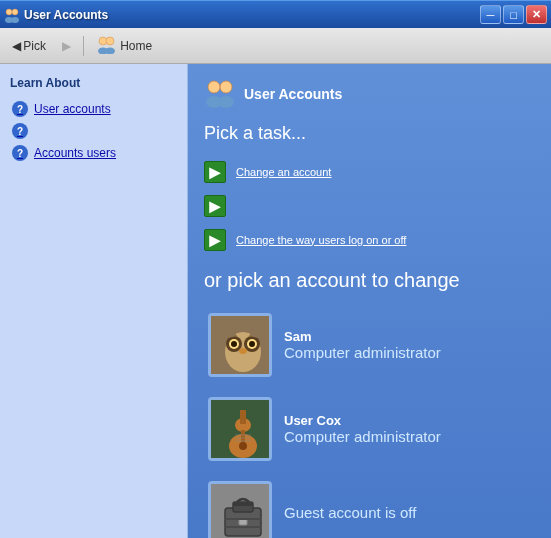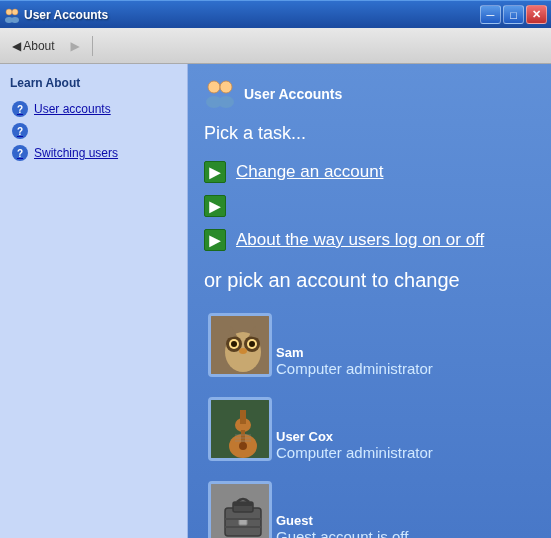--- a/index.html
+++ b/index.html
@@ -93,34 +93,34 @@
     .task-item {
       display: flex; align-items: center; gap: 10px;
       margin-bottom: 12px; cursor: pointer;
     }
     .task-arrow {
       width: 22px; height: 22px; background: #2a8a2a;
       border: 1px solid #1a6a1a; border-radius: 2px;
       display: flex; align-items: center; justify-content: center;
       color: white; font-size: 14px; font-weight: bold; flex-shrink: 0;
     }
-    .task-label { color: white; font-size: 17px; text-decoration: underline; cursor: pointer; }
+    .task-label { color: white; font-size: 11px; text-decoration: underline; cursor: pointer; }
 
     .or-pick {
       font-size: 20px; color: white; font-weight: normal;
       margin: 16px 0 16px 0; line-height: 1.3;
     }
 
     
     .accounts-grid {
       display: flex; flex-wrap: wrap; gap: 12px;
       padding-bottom: 8px;
     }
     .account-item {
-      display: flex; align-items: flex-end; gap: 4px;
+      display: flex; align-items: center; gap: 12px;
       cursor: pointer; padding: 4px;
     }
     .account-avatar {
       width: 64px; height: 64px; border: 3px solid #8ab0e8;
       border-radius: 4px; overflow: hidden; flex-shrink: 0;
       background: #ccc;
     }
     .account-info { color: white; }
     .account-name { font-size: 13px; font-weight: bold; }
     .account-type { font-size: 15px; color: #d0e8ff; }
@@ -153,42 +153,53 @@
   <div class="title-bar-buttons">
     <button class="tb-btn">─</button>
     <button class="tb-btn">□</button>
     <button class="tb-btn close">✕</button>
   </div>
 </div>
 
 <div class="nav-bar">
   <button class="nav-btn">
     <span>◀</span>
-    <span>About</span>
+    <span>Pick</span>
   </button>
   <button class="nav-btn">
     <span style="color:#aaa;">▶</span>
   </button>
   <div class="nav-divider"></div>
+  <button class="nav-btn home-btn">
+    <span>
+      <svg width="20" height="20" viewBox="0 0 20 20">
+        <circle cx="7" cy="7" r="4" fill="#ffcc88" stroke="#cc8844" stroke-width="0.5"></circle>
+        <circle cx="14" cy="7" r="4" fill="#ffcc88" stroke="#cc8844" stroke-width="0.5"></circle>
+        <ellipse cx="7" cy="17" rx="5" ry="3.5" fill="#6699cc"></ellipse>
+        <ellipse cx="14" cy="17" rx="5" ry="3.5" fill="#6699cc"></ellipse>
+      </svg>
+    </span>
+    <span>Home</span>
+  </button>
 </div>
 
 <div class="main-container">
 
   <div class="sidebar">
     <div class="sidebar-section-title">Learn About</div>
     <div class="sidebar-item">
       <div class="sidebar-icon">?</div>
       <span>User accounts</span>
     </div>
     <div class="sidebar-item">
       <div class="sidebar-icon">?</div>
     </div>
     <div class="sidebar-item">
       <div class="sidebar-icon">?</div>
-      <span>Switching users</span>
+      <span>Accounts users</span>
     </div>
   </div>
 
   <div class="content-area">
 
     <div class="content-header">
       <div>
         <svg width="32" height="32" viewBox="0 0 32 32">
           <circle cx="10" cy="11" r="6" fill="#ffcc88" stroke="#cc8844" stroke-width="0.8"></circle>
           <circle cx="22" cy="11" r="6" fill="#ffcc88" stroke="#cc8844" stroke-width="0.8"></circle>
@@ -203,21 +214,21 @@
 
     <div class="task-item">
       <div class="task-arrow">▶</div>
       <span class="task-label">Change an account</span>
     </div>
     <div class="task-item">
       <div class="task-arrow">▶</div>
     </div>
     <div class="task-item">
       <div class="task-arrow">▶</div>
-      <span class="task-label">About the way users log on or off</span>
+      <span class="task-label">Change the way users log on or off</span>
     </div>
 
     <div class="or-pick">or pick an account to change</div>
 
     <div class="accounts-grid">
 
       <div class="account-item">
         <div class="account-avatar owl-avatar">
           <svg width="64" height="64" viewBox="0 0 64 64">
             <rect width="64" height="64" fill="#8B7355"></rect>
@@ -276,20 +287,19 @@
 
             <path d="M26 18 Q32 12 38 18" fill="none" stroke="#3a3a3a" stroke-width="2.5"></path>
 
             <rect x="28" y="35" width="8" height="6" rx="1" fill="#aaa" stroke="#888" stroke-width="1"></rect>
 
             <rect x="14" y="34" width="36" height="2" fill="#4a4a4a"></rect>
             <rect x="14" y="42" width="36" height="2" fill="#4a4a4a"></rect>
           </svg>
         </div>
         <div class="account-info">
-          <div class="account-name">Guest</div>
           <div class="account-type">Guest account is off</div>
         </div>
       </div>
 
     </div>
   </div>
 </div>
 
 </body></html>

